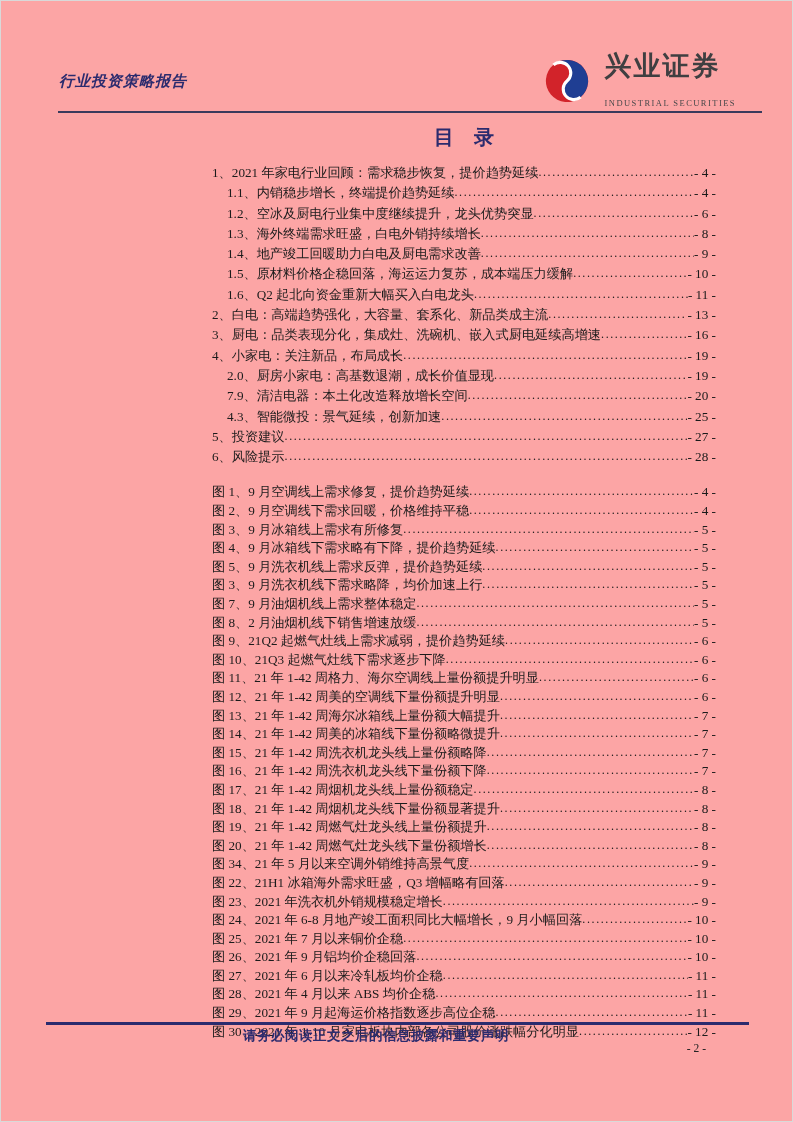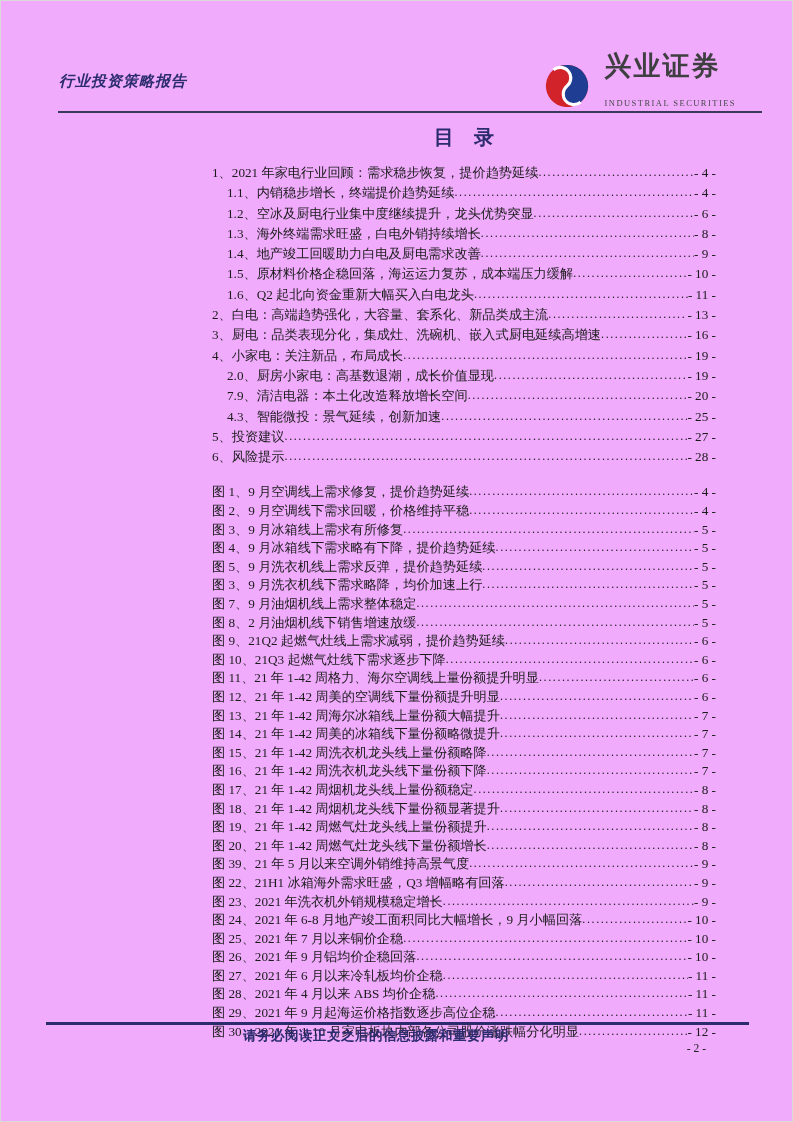--- a/index.html
+++ b/index.html
@@ -1,35 +1,35 @@
 <!DOCTYPE html>
 <html><head>
 <meta charset="utf-8">
 <style>
   html,body{margin:0;padding:0;background:#f2f2f2;}
   .page{
     position:relative;
     width:793px;height:1122px;
     margin:0 auto;
-    background:#f0abfc;
+    background:#fca5a5;
     border:1px solid #d9d9d9;
     box-sizing:border-box;
     overflow:hidden;
     font-family:"Liberation Serif","DejaVu Serif",serif;
     color:#1b1b1b;
   }
   
   .report-type{
     position:absolute;left:58px;top:71px;
     font-size:15px;font-weight:bold;font-style:italic;
     color:#2b2b6e;letter-spacing:1px;
   }
   .brand{
     position:absolute;right:56px;top:52px;
-    display:flex;align-items:flex-end;gap:16px;
+    display:flex;align-items:center;gap:16px;
   }
   .brand-logo{width:44px;height:44px;display:block;}
   .brand-text{display:flex;flex-direction:column;align-items:flex-start;}
   .brand-cn{
     font-size:27px;font-weight:bold;color:#3f3f41;
     letter-spacing:2px;line-height:1;white-space:nowrap;
   }
   .brand-en{
     font-size:8.5px;color:#48484a;letter-spacing:1.45px;
     margin-top:18px;white-space:nowrap;
@@ -275,21 +275,21 @@
           <span class="lbl">图 19、21 年 1-42 周燃气灶龙头线上量份额提升</span>
           <span class="dots">........................................................................................................................................................................................................</span>
           <span class="pg">- 8 -</span>
         </div>
         <div class="toc-row">
           <span class="lbl">图 20、21 年 1-42 周燃气灶龙头线下量份额增长</span>
           <span class="dots">........................................................................................................................................................................................................</span>
           <span class="pg">- 8 -</span>
         </div>
         <div class="toc-row">
-          <span class="lbl">图 39、21 年 5 月以来空调外销维持高景气度</span>
+          <span class="lbl">图 34、21 年 5 月以来空调外销维持高景气度</span>
           <span class="dots">........................................................................................................................................................................................................</span>
           <span class="pg">- 9 -</span>
         </div>
         <div class="toc-row">
           <span class="lbl">图 22、21H1 冰箱海外需求旺盛，Q3 增幅略有回落</span>
           <span class="dots">........................................................................................................................................................................................................</span>
           <span class="pg">- 9 -</span>
         </div>
         <div class="toc-row">
           <span class="lbl">图 23、2021 年洗衣机外销规模稳定增长</span>

